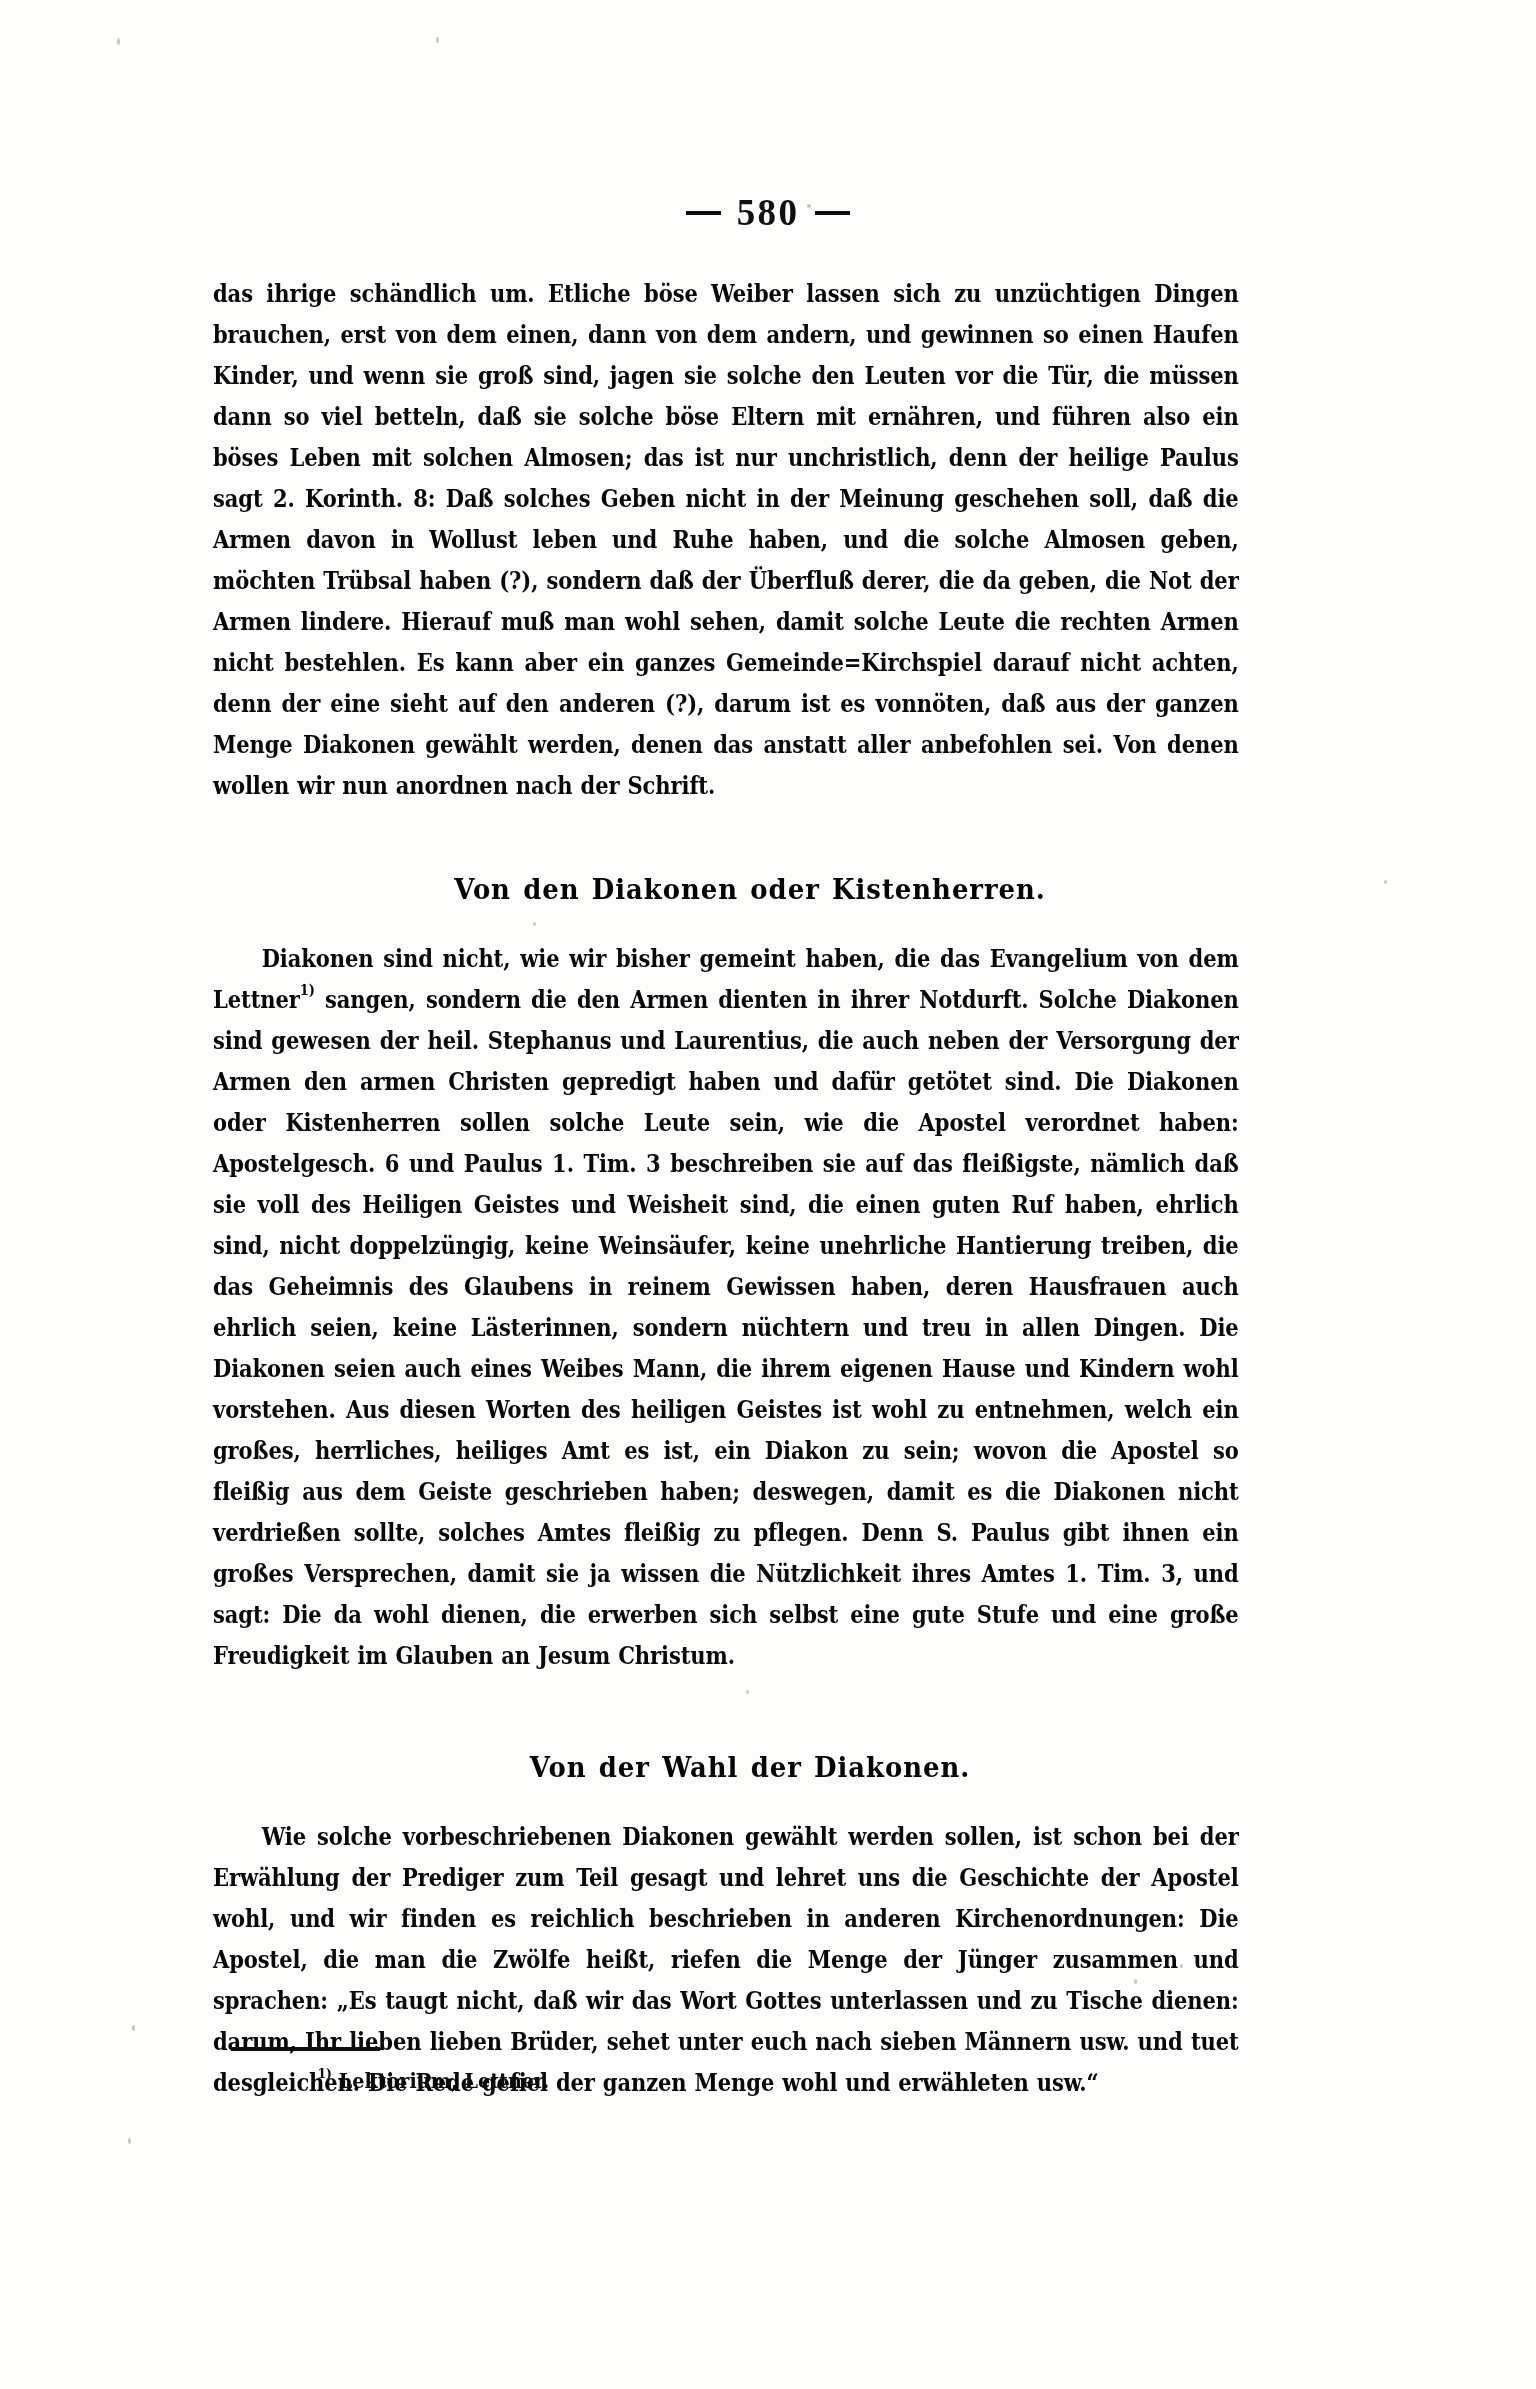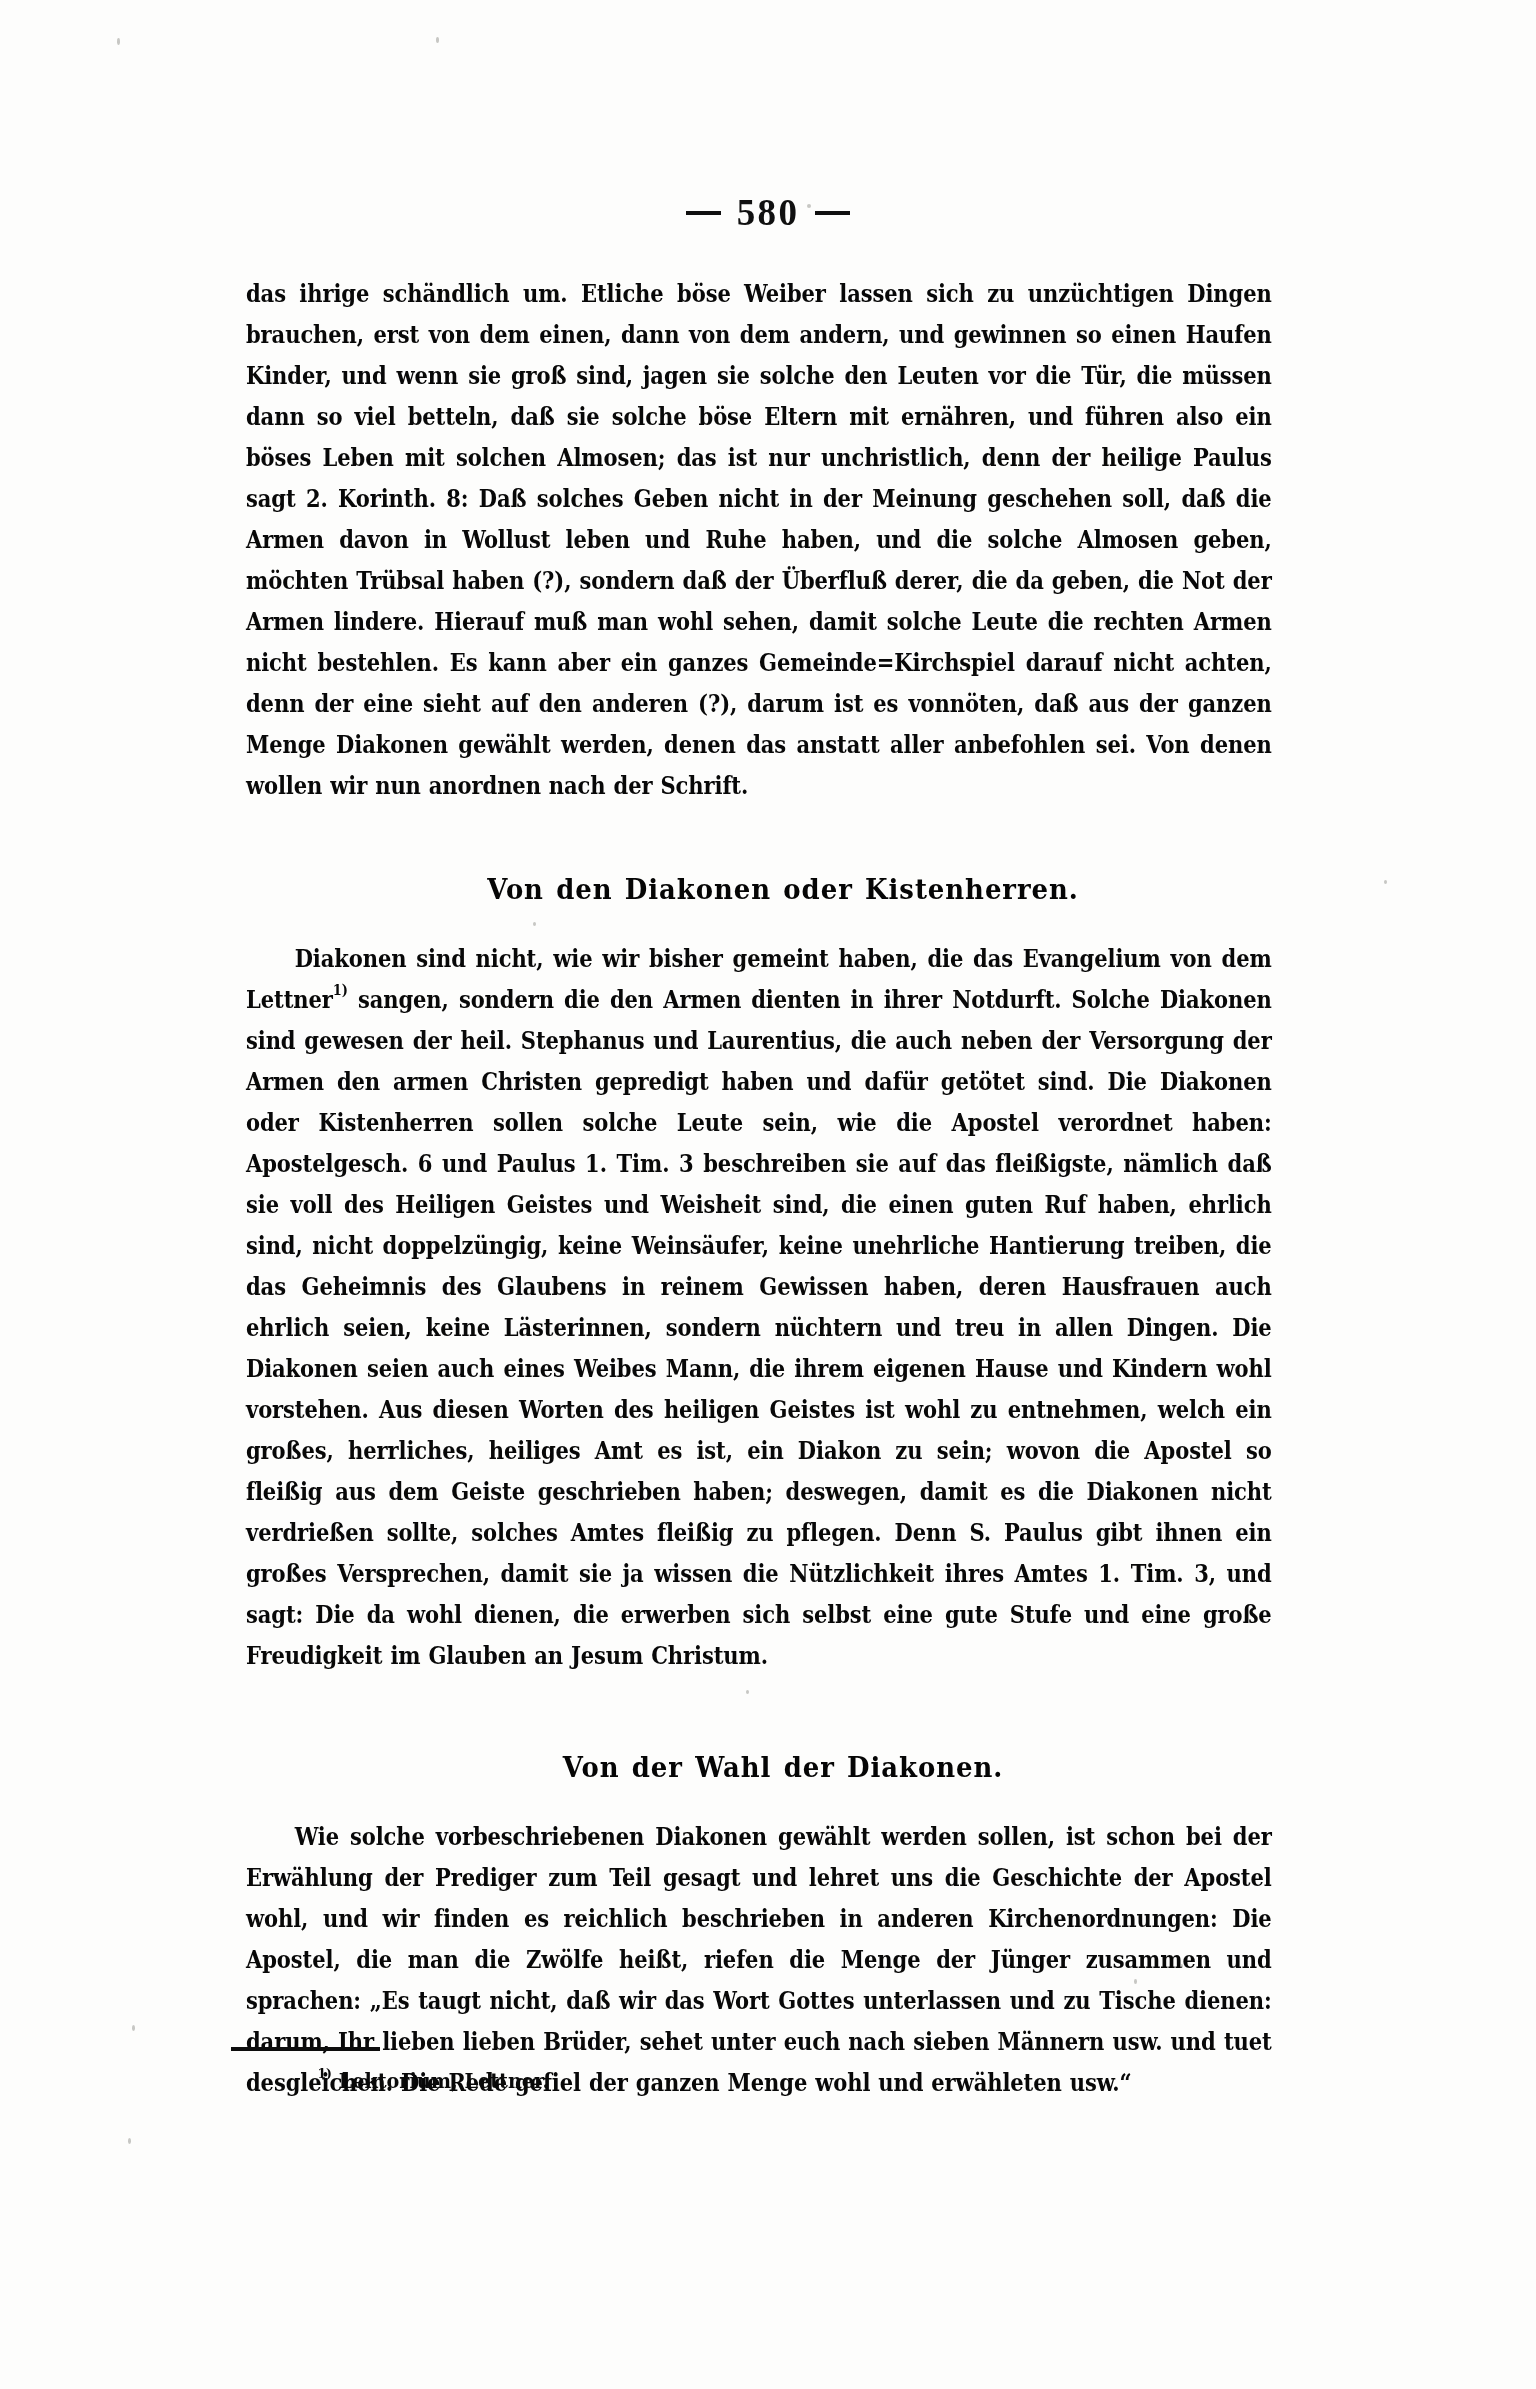--- a/index.html
+++ b/index.html
@@ -51,21 +51,21 @@
     vertical-align: 10.4px;
     margin: 0 16px;
   }
   .running-head .folio {
     display: inline-block;
   }
 
   
   .textblock {
     position: absolute;
-    left: 246px;
+    left: 213px;
     top: 273px;
     width: 1074px;
   }
 
   p.body {
     margin: 0;
     font-family: "DejaVu Serif", "Liberation Serif", serif;
     font-size: 24.5px;
     line-height: 41px;
     color: #080808;

